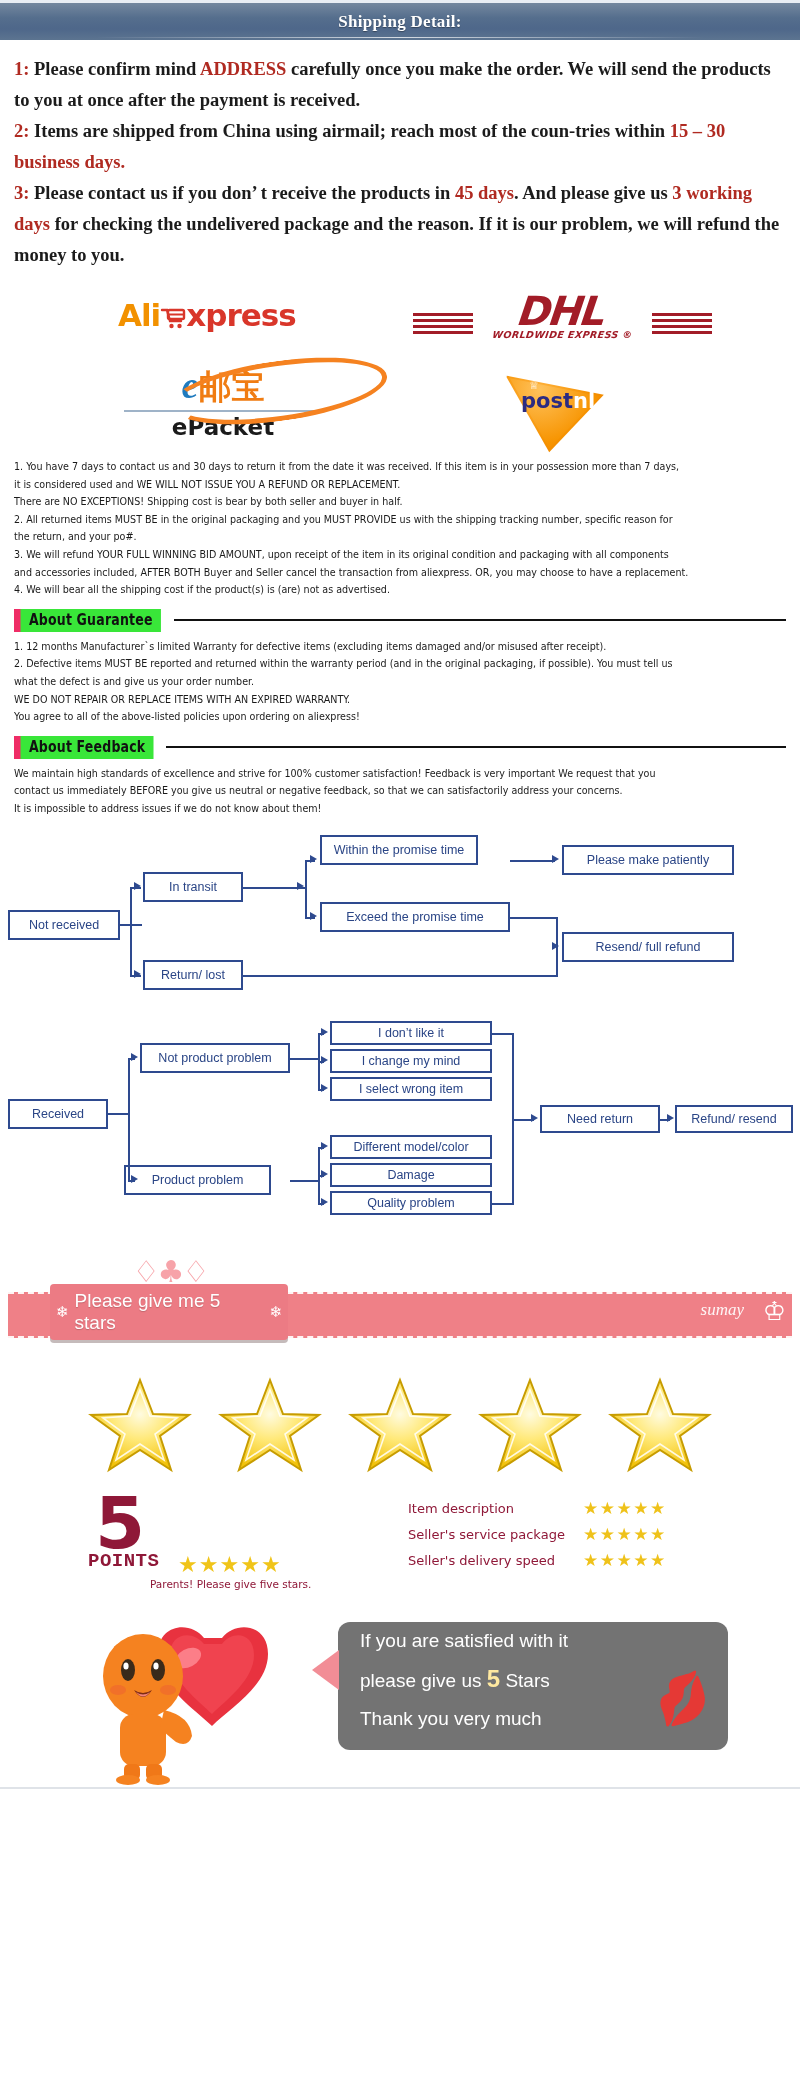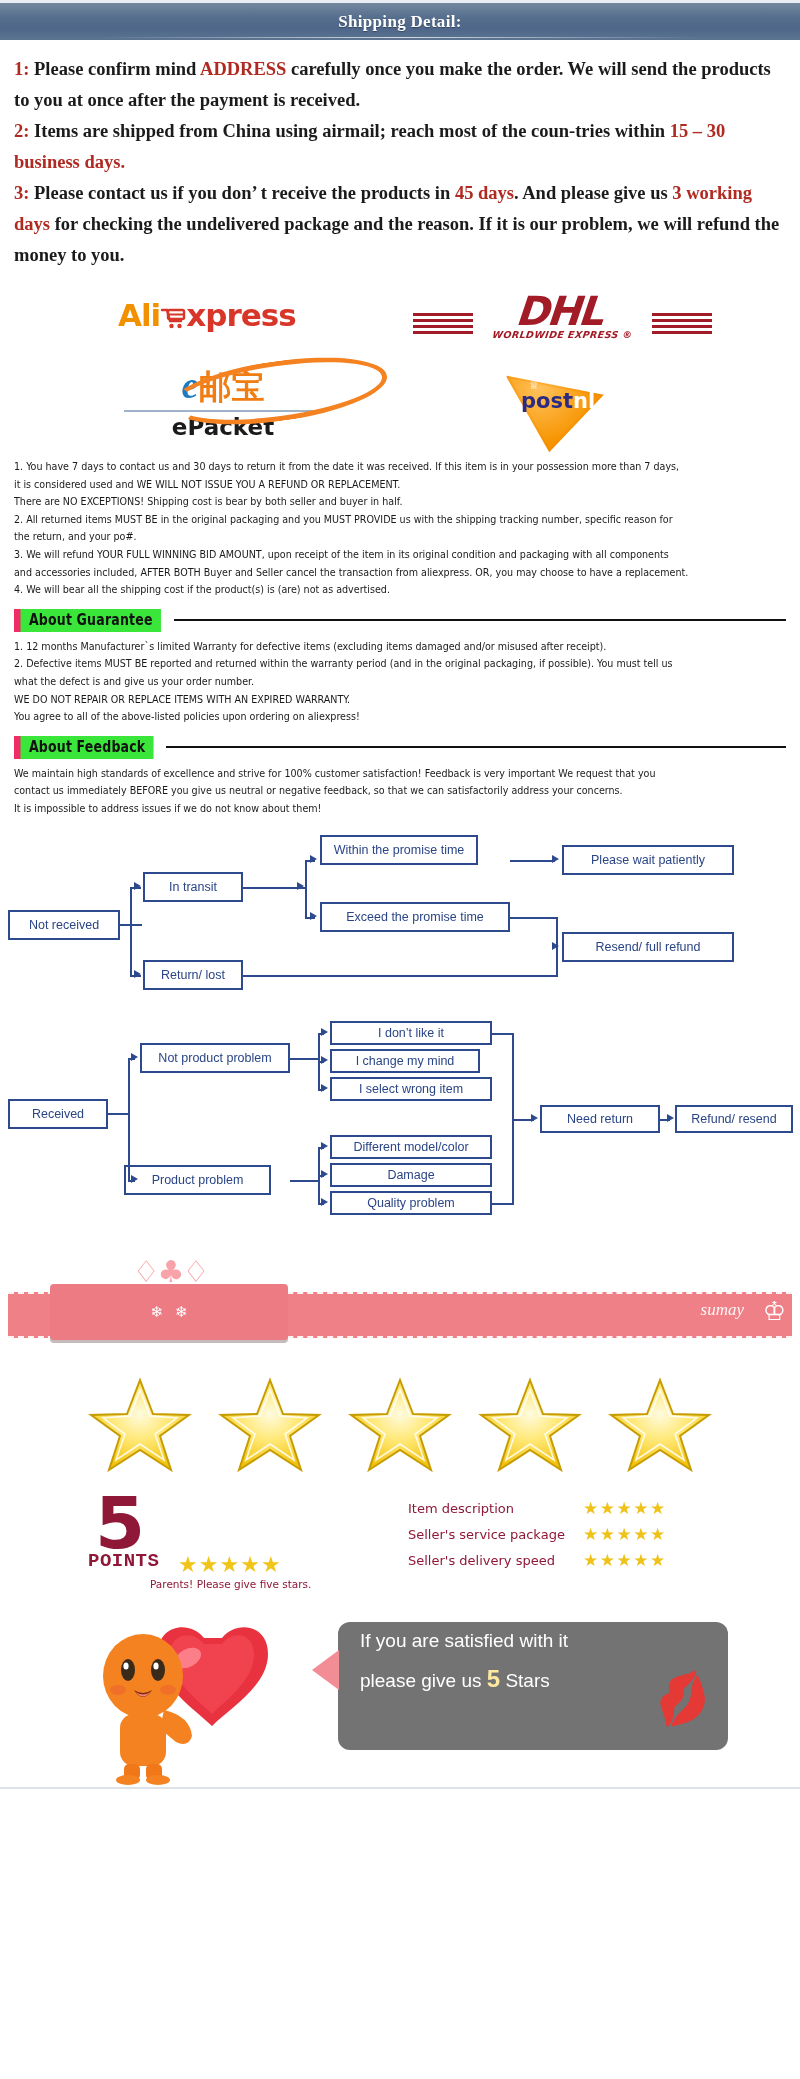--- a/index.html
+++ b/index.html
@@ -302,21 +302,21 @@
         <p>It is impossible to address issues if we do not know about them!</p>
       </div>
     </div>
 
   <div class="flow" style="height:175px">
     <div class="fbox" style="left:8px;  top:78px;  width:112px;height:30px;">Not received</div>
     <div class="fbox" style="left:143px; top:40px;  width:100px;height:30px;">In transit</div>
     <div class="fbox" style="left:143px; top:128px; width:100px;height:30px;">Return/ lost</div>
     <div class="fbox" style="left:320px; top:3px;  width:158px;height:30px;">Within the promise time</div>
     <div class="fbox" style="left:320px; top:70px;  width:190px;height:30px;">Exceed the promise time</div>
-    <div class="fbox" style="left:562px; top:13px;  width:172px;height:30px;">Please wait patiently</div>
+    <div class="fbox" style="left:562px; top:13px;  width:172px;height:30px;">Please make patiently</div>
     <div class="fbox" style="left:562px; top:100px; width:172px;height:30px;">Resend/ full refund</div>
 
     <div class="fline h" style="left:120px;top:92px;width:22px;"></div>
     <div class="fline v" style="left:130px;top:55px;height:88px;"></div>
     <div class="fline h" style="left:130px;top:55px;width:11px;"></div>
     <div class="farrow" style="left:134px;top:50.5px;"></div>
     <div class="fline h" style="left:130px;top:143px;width:11px;"></div>
     <div class="farrow" style="left:134px;top:138.5px;"></div>
 
     <div class="fline h" style="left:243px;top:55px;width:62px;"></div>
@@ -337,21 +337,21 @@
     <div class="fline h" style="left:556px;top:115px;width:0px;"></div>
     <div class="farrow" style="left:552px;top:110.5px;"></div>
   </div>
 
   <div class="flow" style="height:205px">
     <div class="fbox" style="left:8px;  top:78px;  width:100px;height:30px;">Received</div>
     <div class="fbox" style="left:140px; top:22px;  width:150px;height:30px;">Not product problem</div>
     <div class="fbox" style="left:124px; top:144px; width:147px;height:30px;">Product problem</div>
 
     <div class="fbox" style="left:330px; top:0px;   width:162px;height:24px;">I don’t like it</div>
-    <div class="fbox" style="left:330px; top:28px;  width:150px;height:24px;">I change my mind</div>
+    <div class="fbox" style="left:330px; top:28px;  width:162px;height:24px;">I change my mind</div>
     <div class="fbox" style="left:330px; top:56px;  width:162px;height:24px;">I select wrong item</div>
     <div class="fbox" style="left:330px; top:114px; width:162px;height:24px;">Different model/color</div>
     <div class="fbox" style="left:330px; top:142px; width:162px;height:24px;">Damage</div>
     <div class="fbox" style="left:330px; top:170px; width:162px;height:24px;">Quality problem</div>
 
     <div class="fbox" style="left:540px; top:84px;  width:120px;height:28px;">Need return</div>
     <div class="fbox" style="left:675px; top:84px;  width:118px;height:28px;">Refund/ resend</div>
 
     <div class="fline h" style="left:108px;top:92px;width:20px;"></div>
     <div class="fline v" style="left:128px;top:37px;height:122px;"></div>
@@ -386,20 +386,21 @@
 
     <div class="fline h" style="left:660px;top:98px;width:10px;"></div>
     <div class="farrow" style="left:667px;top:93.5px;"></div>
   </div>
 
   <div class="bannerwrap">
     <div class="crown-deco">♢♣♢</div>
     <div class="ribbon"></div>
     <div class="plaque">
       <span class="bw">❄</span>
+      <span class="pt">Please give me 5 stars</span>
       <span class="bw">❄</span>
     </div>
     <div class="sumay">sumay</div>
     <div class="sumay-crown">♔</div>
   </div>
 
   <div class="bigstars" id="bigstar-host">
       <svg class="bstar" viewBox="0 0 106 100">
         <defs>
           <radialGradient id="sg0" cx="50%" cy="38%" r="62%">
@@ -502,18 +503,19 @@
         <rect x="46" y="150" width="16" height="16" rx="5" fill="#f07818"></rect>
         <rect x="68" y="150" width="16" height="16" rx="5" fill="#f07818"></rect>
         <ellipse cx="50" cy="166" rx="12" ry="5" fill="#f58220"></ellipse>
         <ellipse cx="80" cy="166" rx="12" ry="5" fill="#f58220"></ellipse>
       </g>
     </svg>
 
     <div class="bubble">
       <div class="bl">If you are satisfied with it</div>
       <div class="bl"><span>please give us </span><span class="y">5</span><span> Stars</span></div>
+      <div class="bl">Thank you very much</div>
       <div class="kiss">💋</div>
     </div>
     <div class="footrule"></div>
   </div>
 
 </div>
 
 </body></html>

